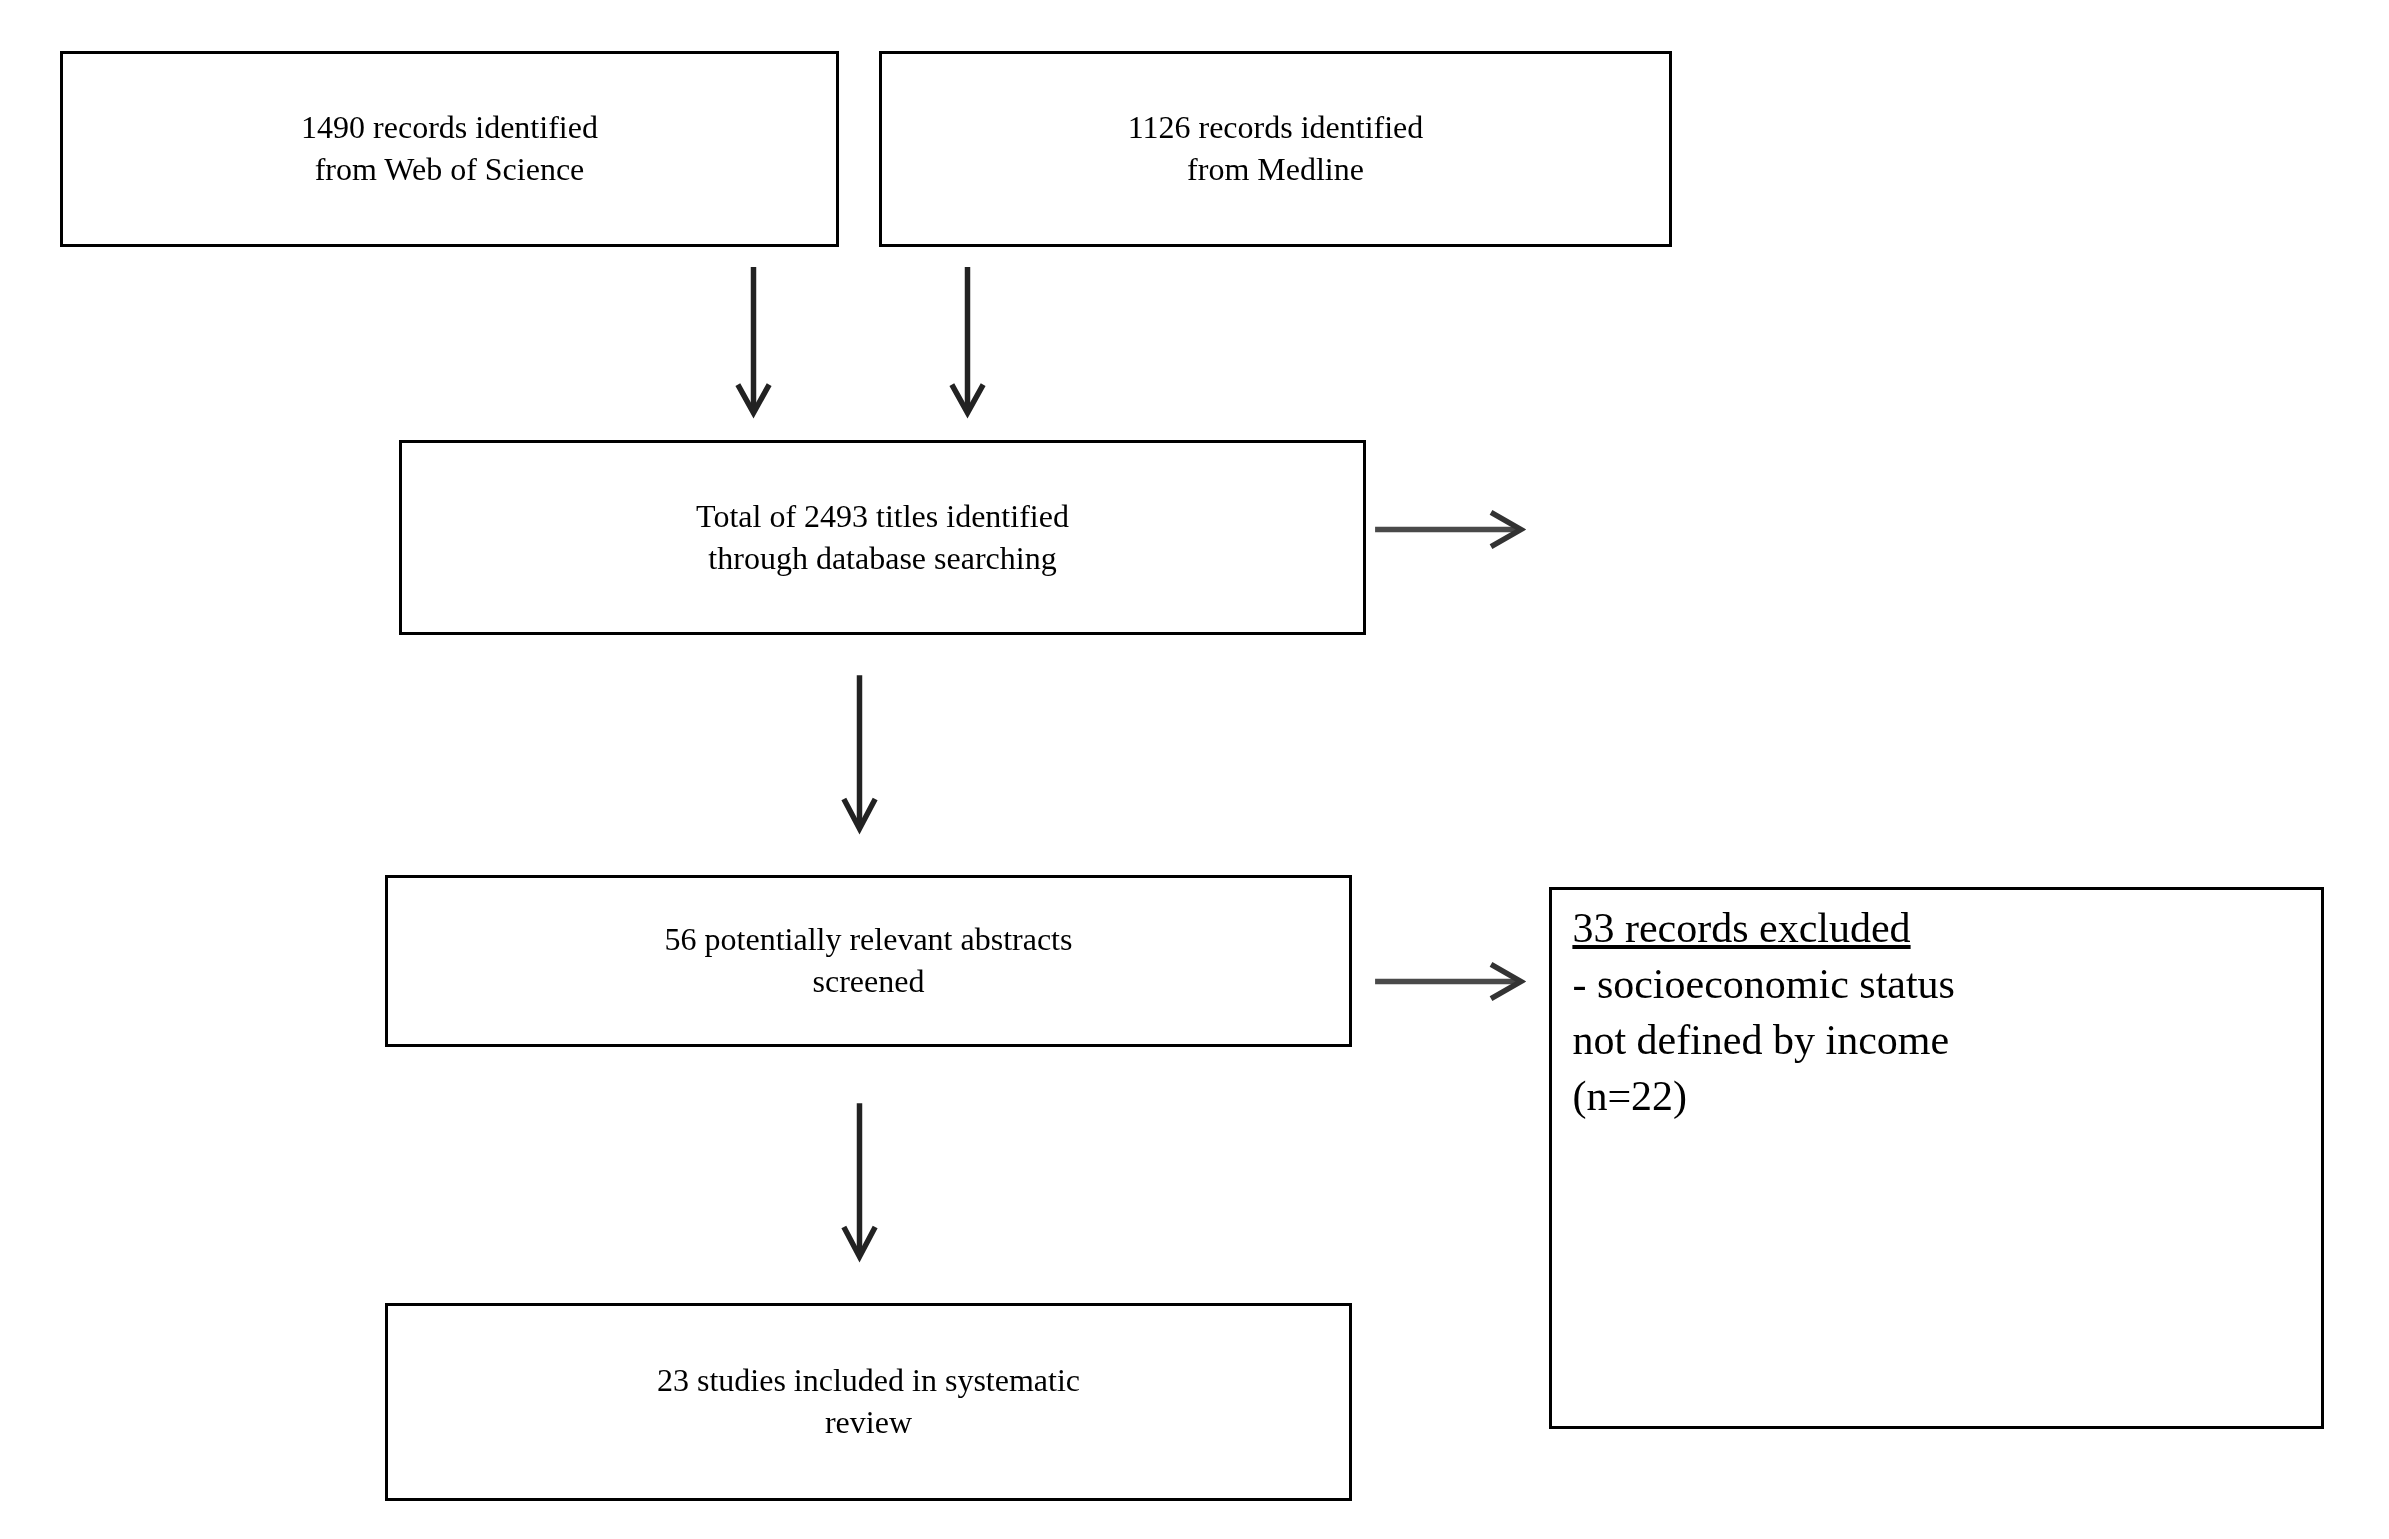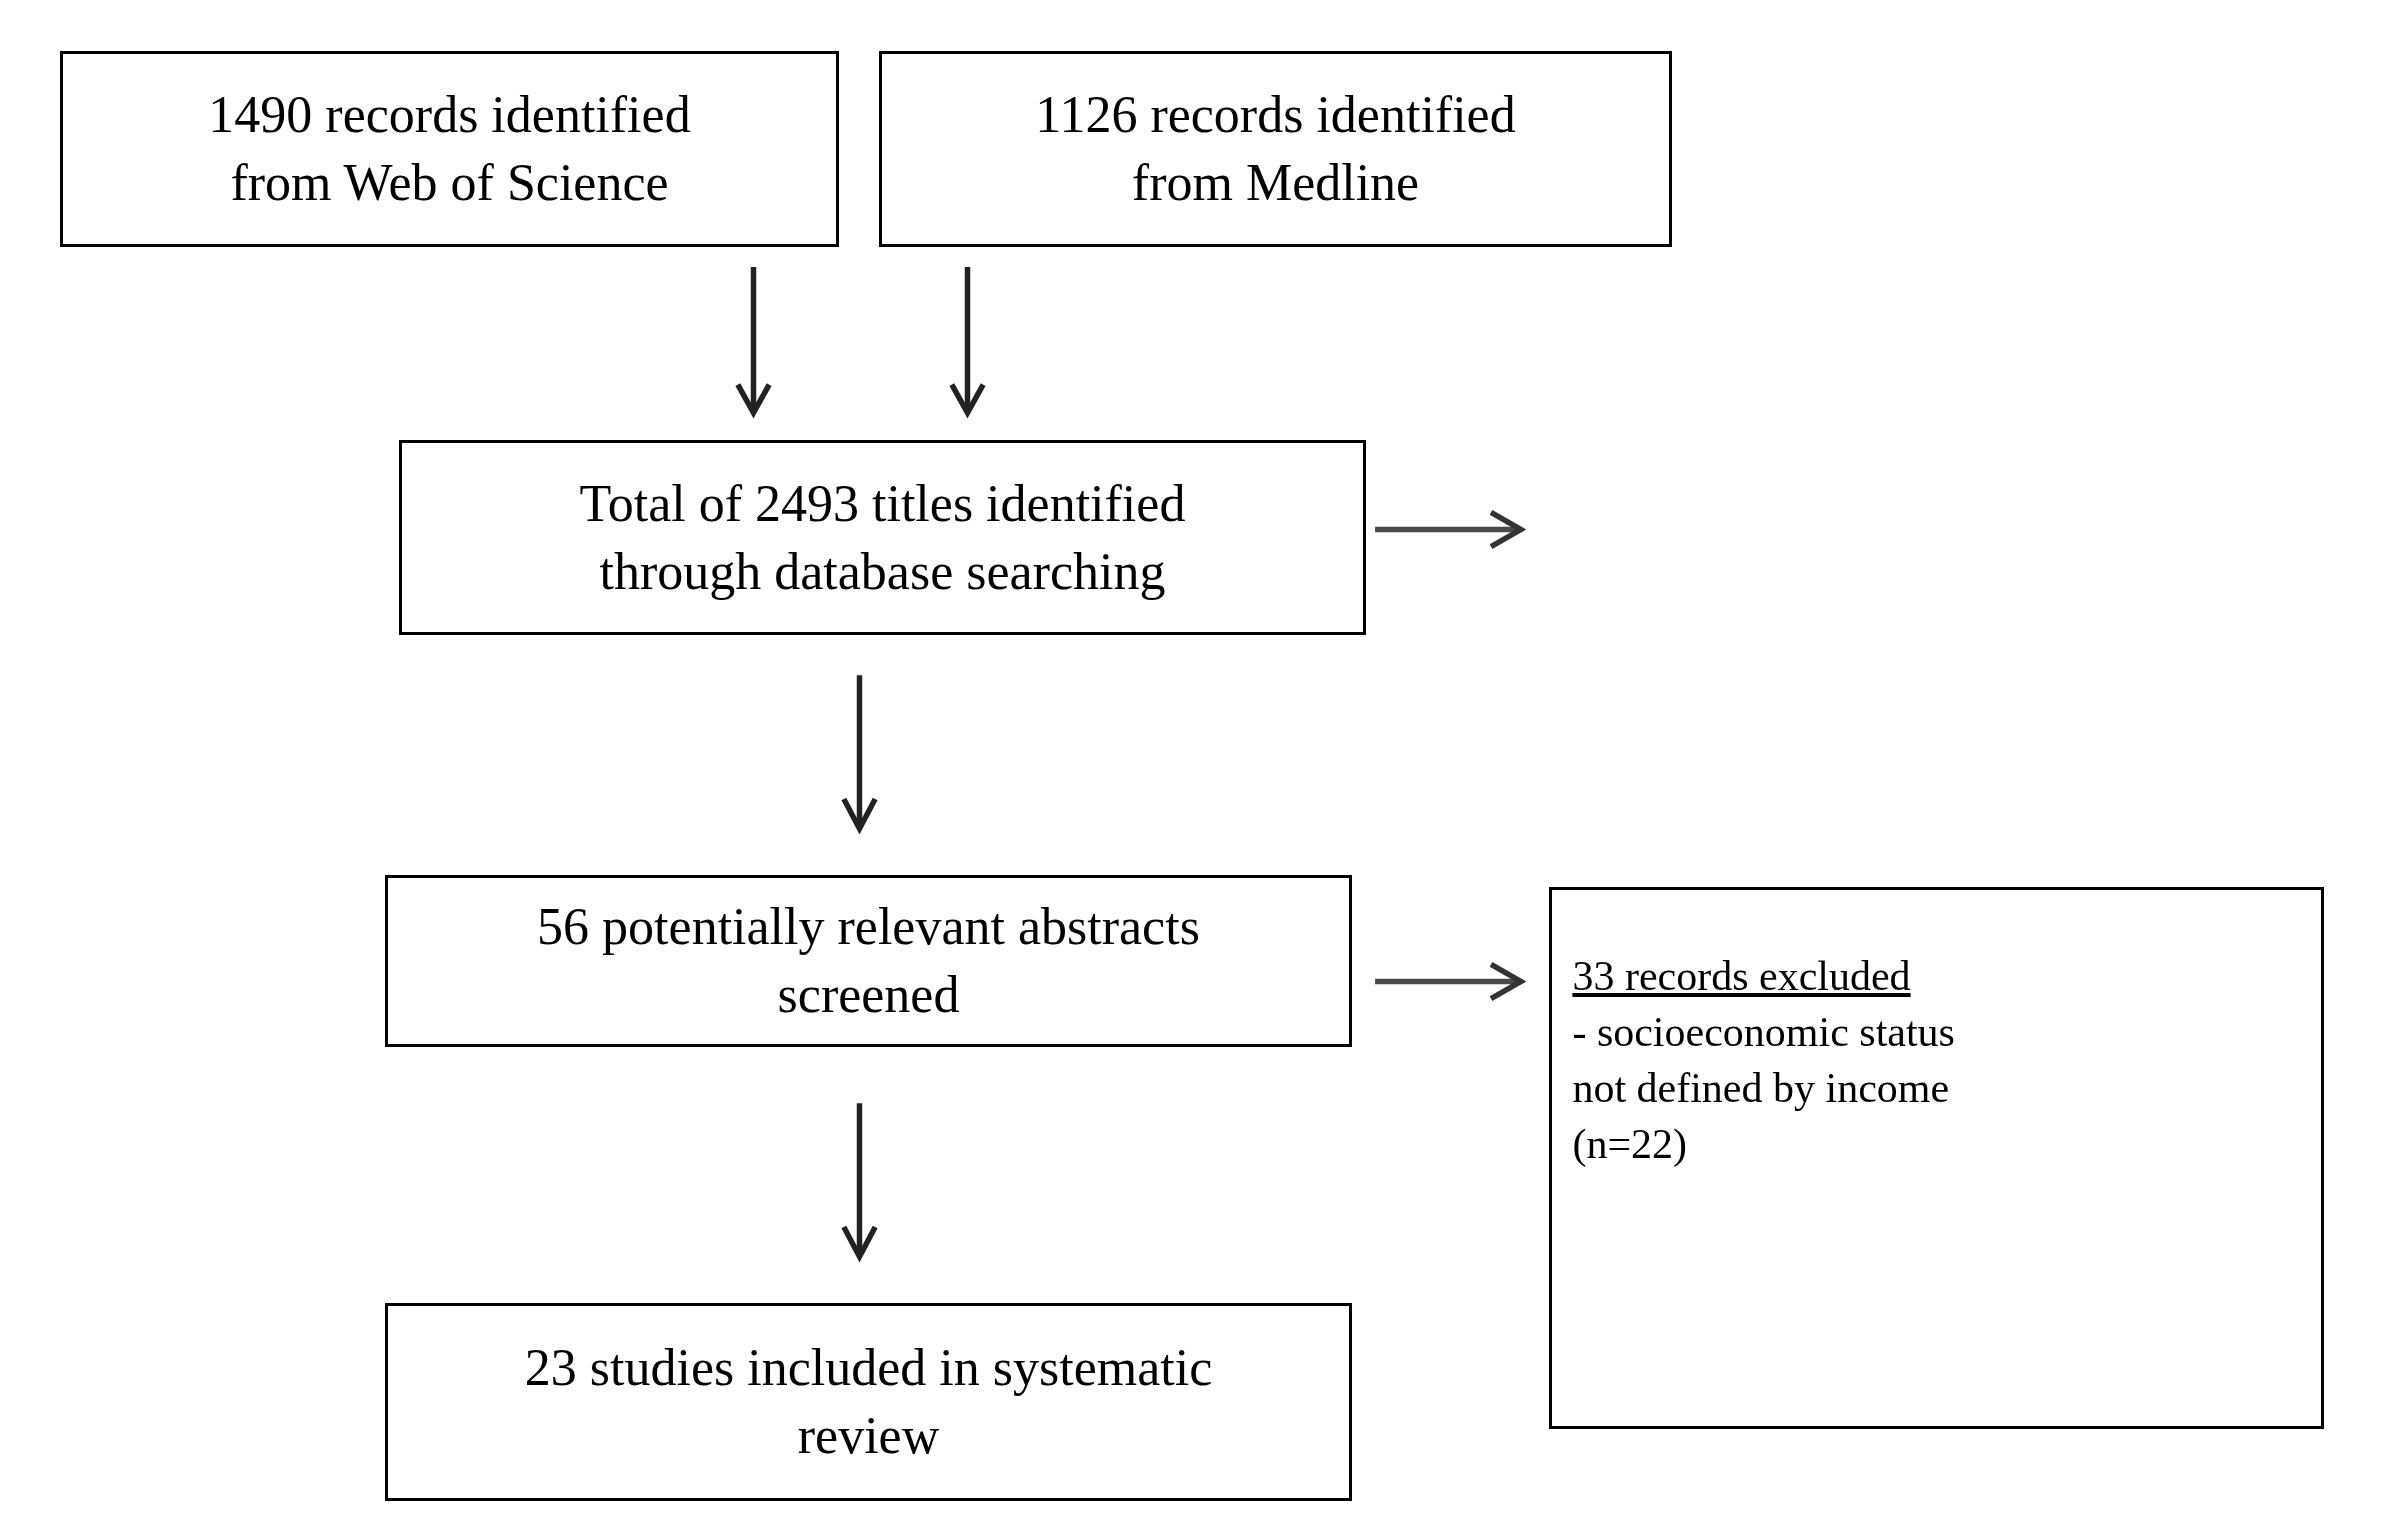--- a/index.html
+++ b/index.html
@@ -20,21 +20,21 @@
   .flow-box {
     position: absolute;
     box-sizing: border-box;
     border: 3.1px solid #000000;
     background: #ffffff;
     display: flex;
     align-items: center;
     justify-content: center;
   }
   .box-text {
-    font-size: 52px;
+    font-size: 32px;
     line-height: 1.30;
     text-align: center;
     letter-spacing: 0px;
     padding: 0 14px;
     white-space: pre-line;
   }
   .box-text.left {
     text-align: left;
     width: 100%;
     padding: 0 20.4px;
@@ -46,21 +46,20 @@
     width: 100%;
     padding: 11px 20.4px 0 20.4px;
     font-size: 42px;
     line-height: 1.33;
     text-align: left;
   }
   .excl-head {
     text-decoration: underline;
     text-underline-offset: 3.1px;
     display: block;
-    margin-top: 48px;
   }
   .excl-item {
     display: block;
     white-space: pre-line;
   }
   
   .arrow-v, .arrow-h {
     position: absolute;
   }
   .arrow-v svg, .arrow-h svg {

